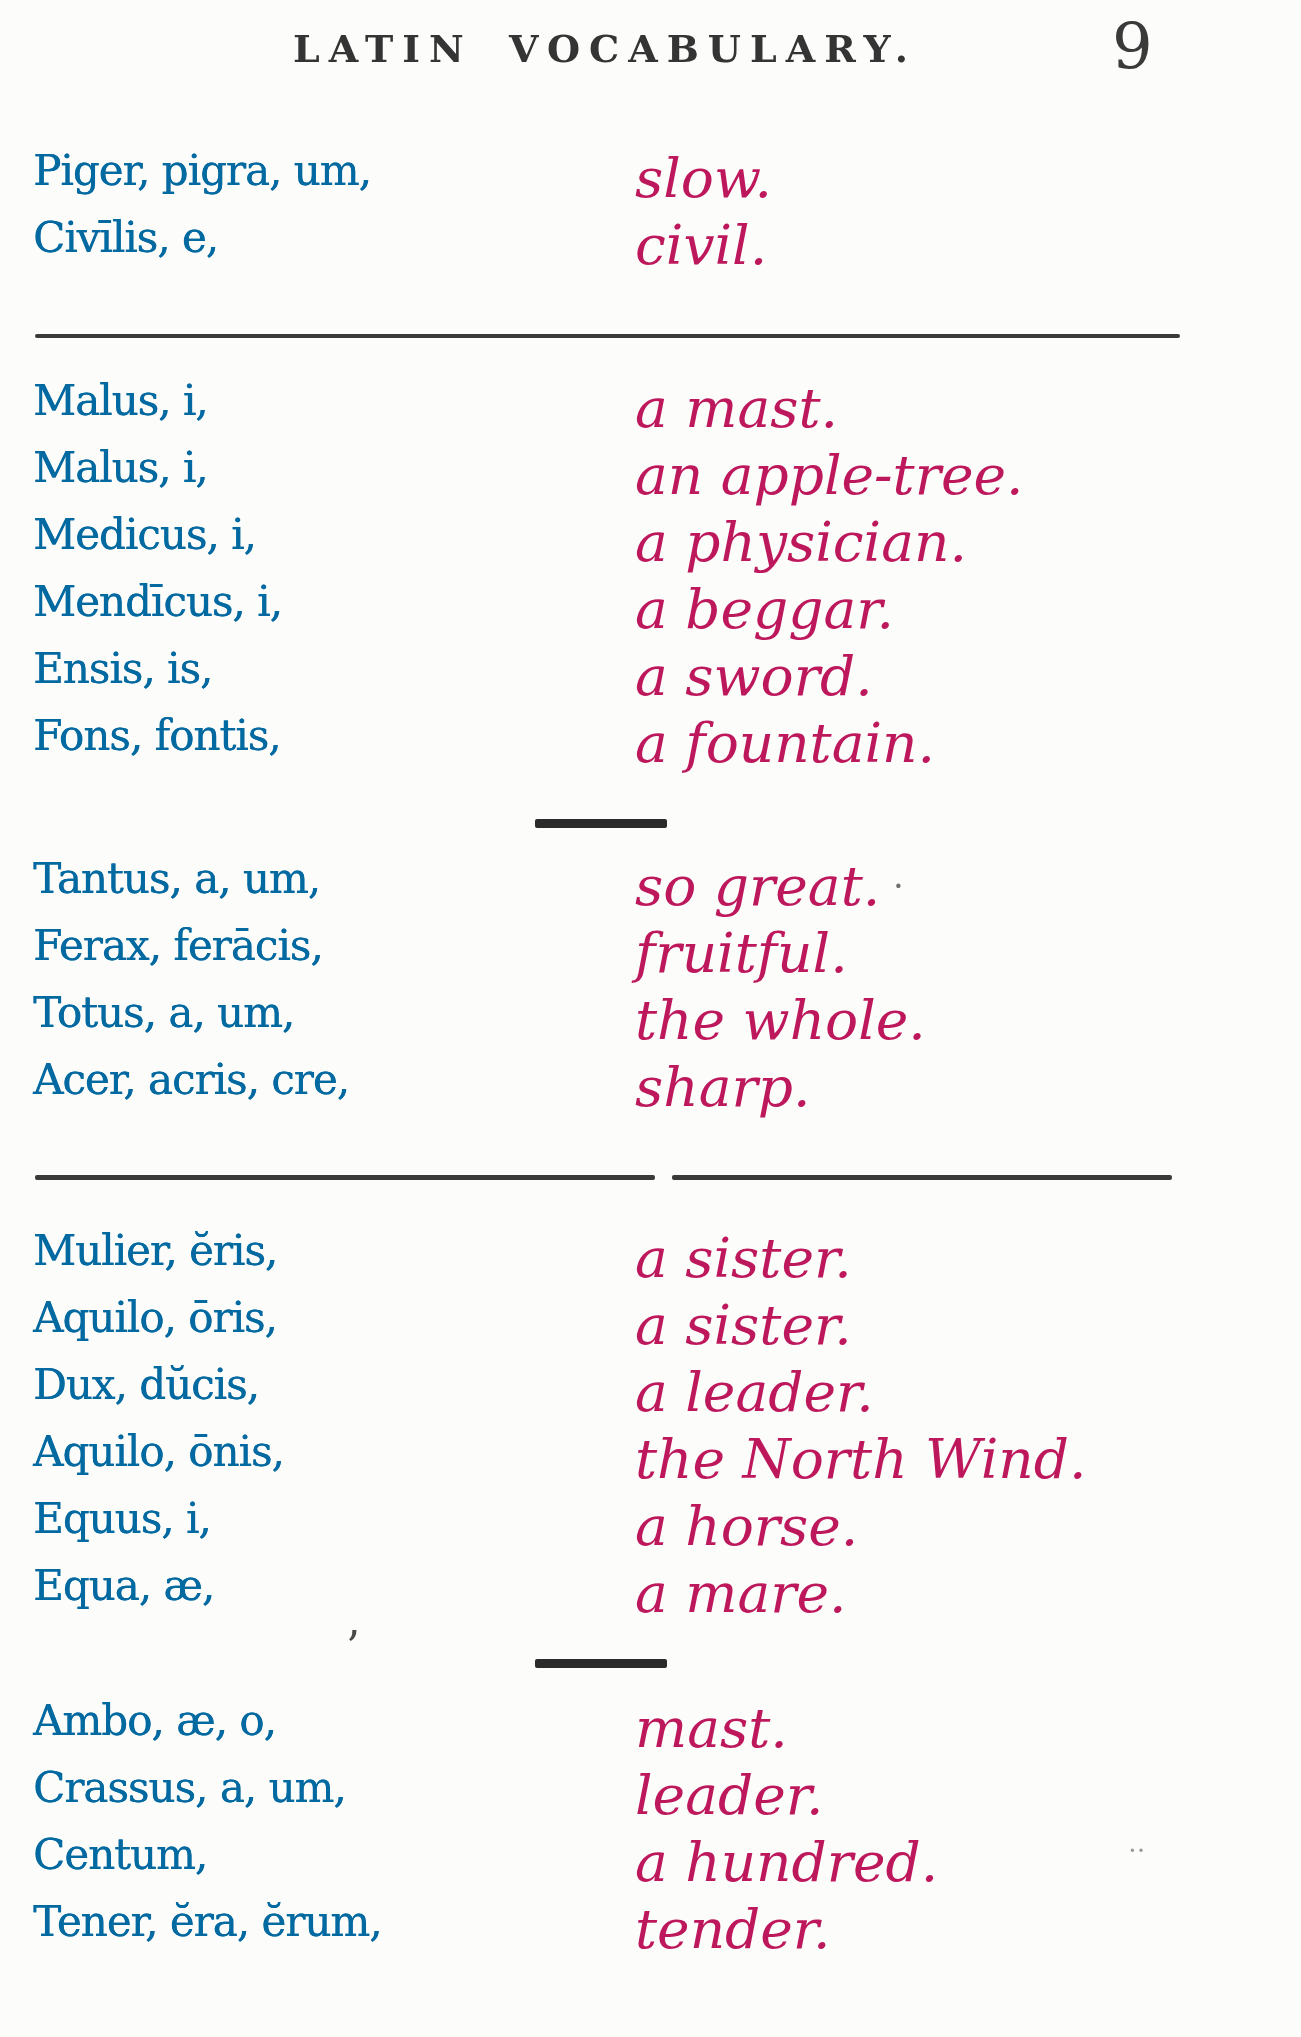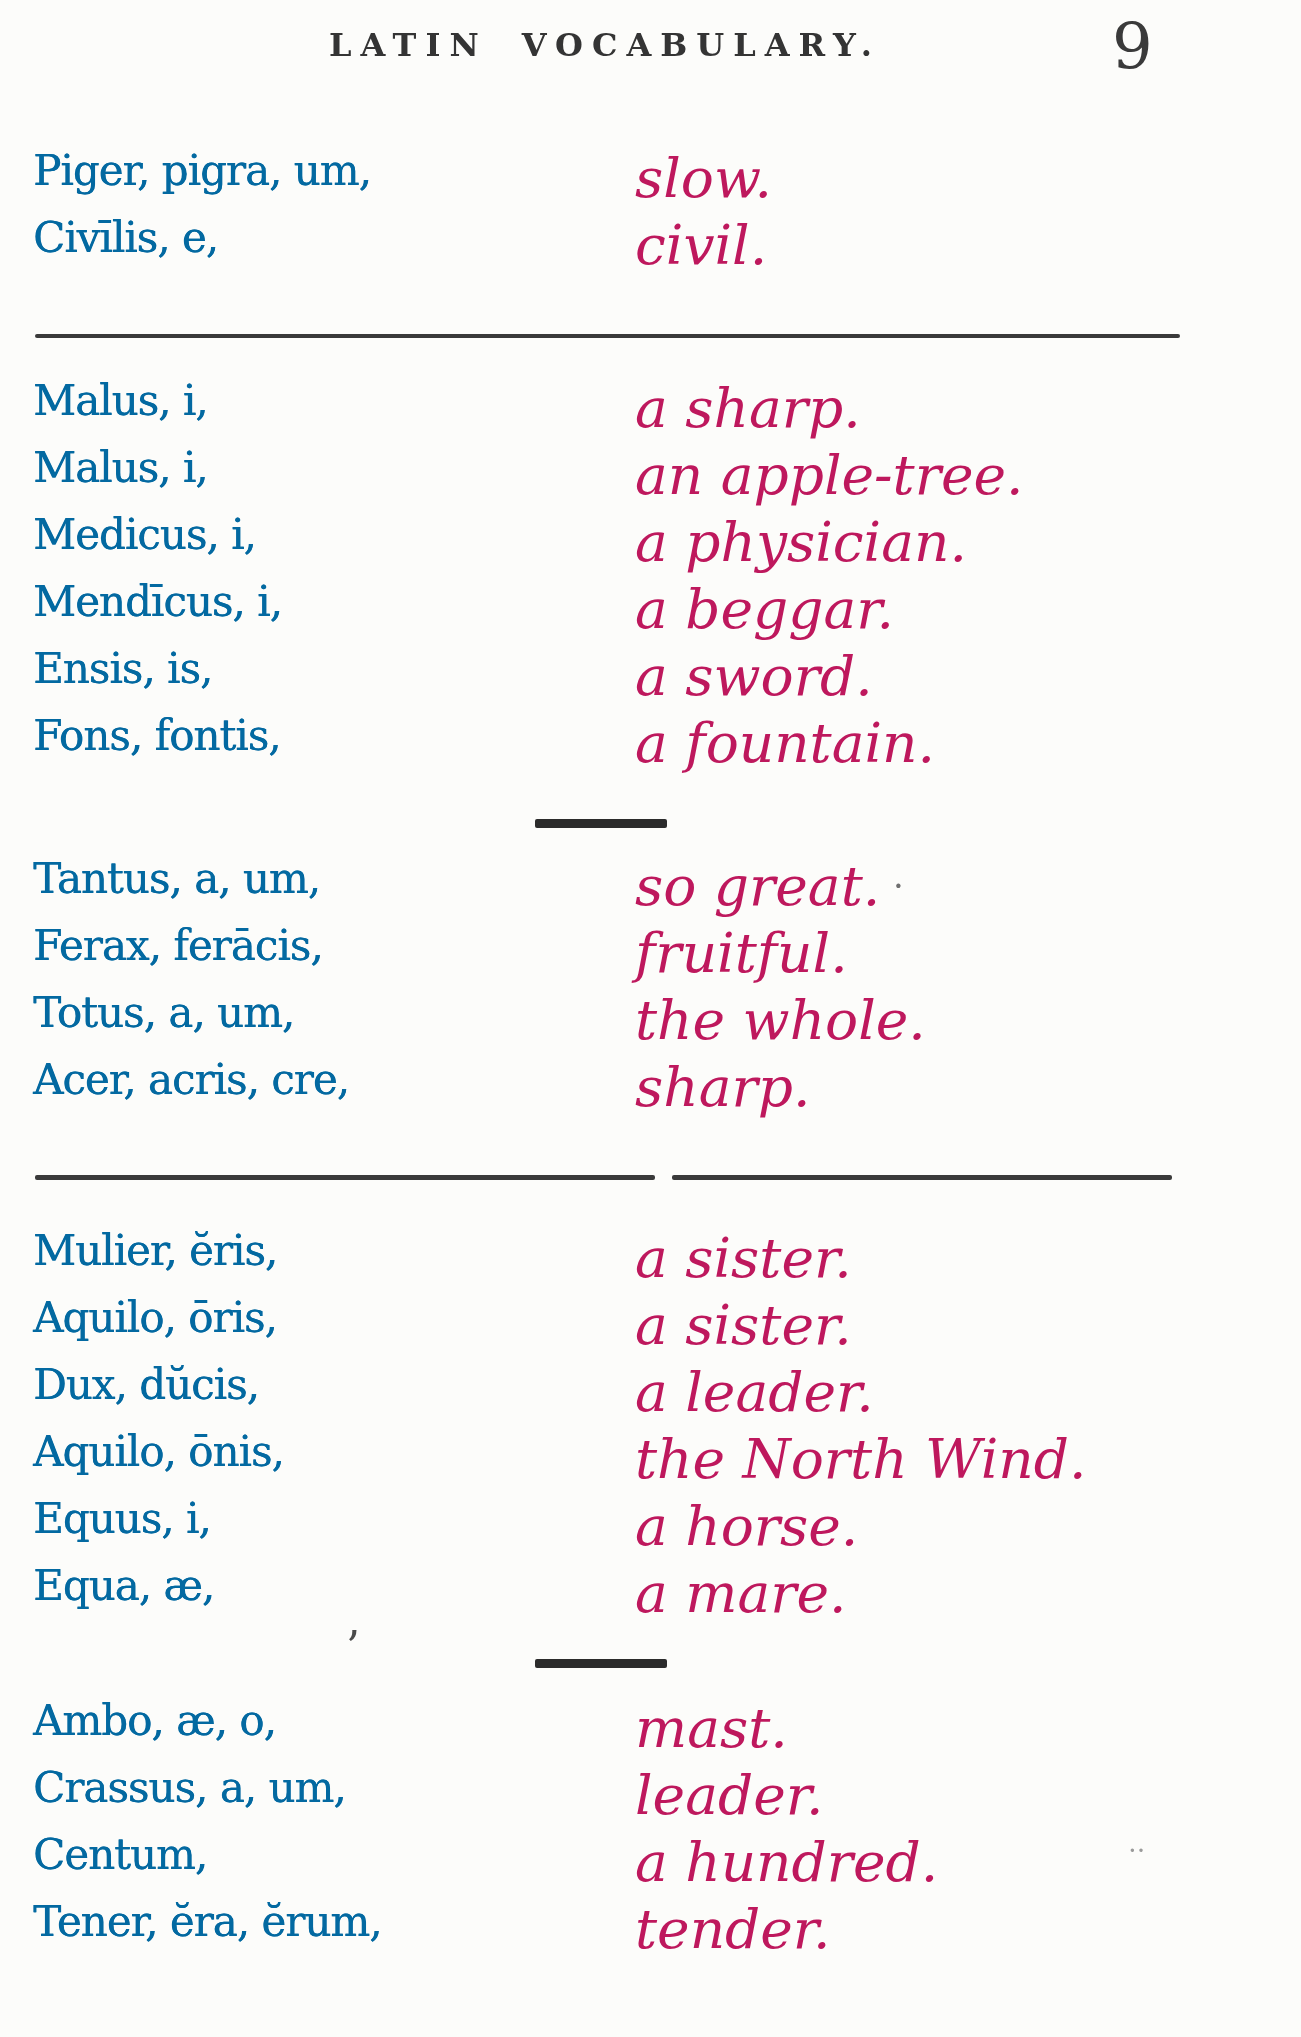--- a/index.html
+++ b/index.html
@@ -11,21 +11,21 @@
     font-family: "DejaVu Serif", "Liberation Serif", serif;
     color: #2d2d2d;
     overflow: hidden;
   }
   .header-title {
     position: absolute;
     top: 26px;
     left: 30px;
     width: 1150px;
     text-align: center;
-    font-size: 32px;
+    font-size: 38px;
     font-weight: bold;
     letter-spacing: 9px;
     word-spacing: 14px;
     color: #343434;
     white-space: nowrap;
   }
   .page-number {
     position: absolute;
     top: 10px;
     left: 1112px;
@@ -76,21 +76,21 @@
       <span class="latin">Civīlis, e,</span>
       <span class="english">civil.</span>
     </div>
   </div>
 
   <div class="rule-full" style="top:334px; left:35px; width:1145px;"></div>
 
   <div class="section" style="top:376px">
     <div class="row">
       <span class="latin">Malus, i,</span>
-      <span class="english">a sharp.</span>
+      <span class="english">a mast.</span>
     </div>
     <div class="row">
       <span class="latin">Malus, i,</span>
       <span class="english">an apple-tree.</span>
     </div>
     <div class="row">
       <span class="latin">Medicus, i,</span>
       <span class="english">a physician.</span>
     </div>
     <div class="row">

